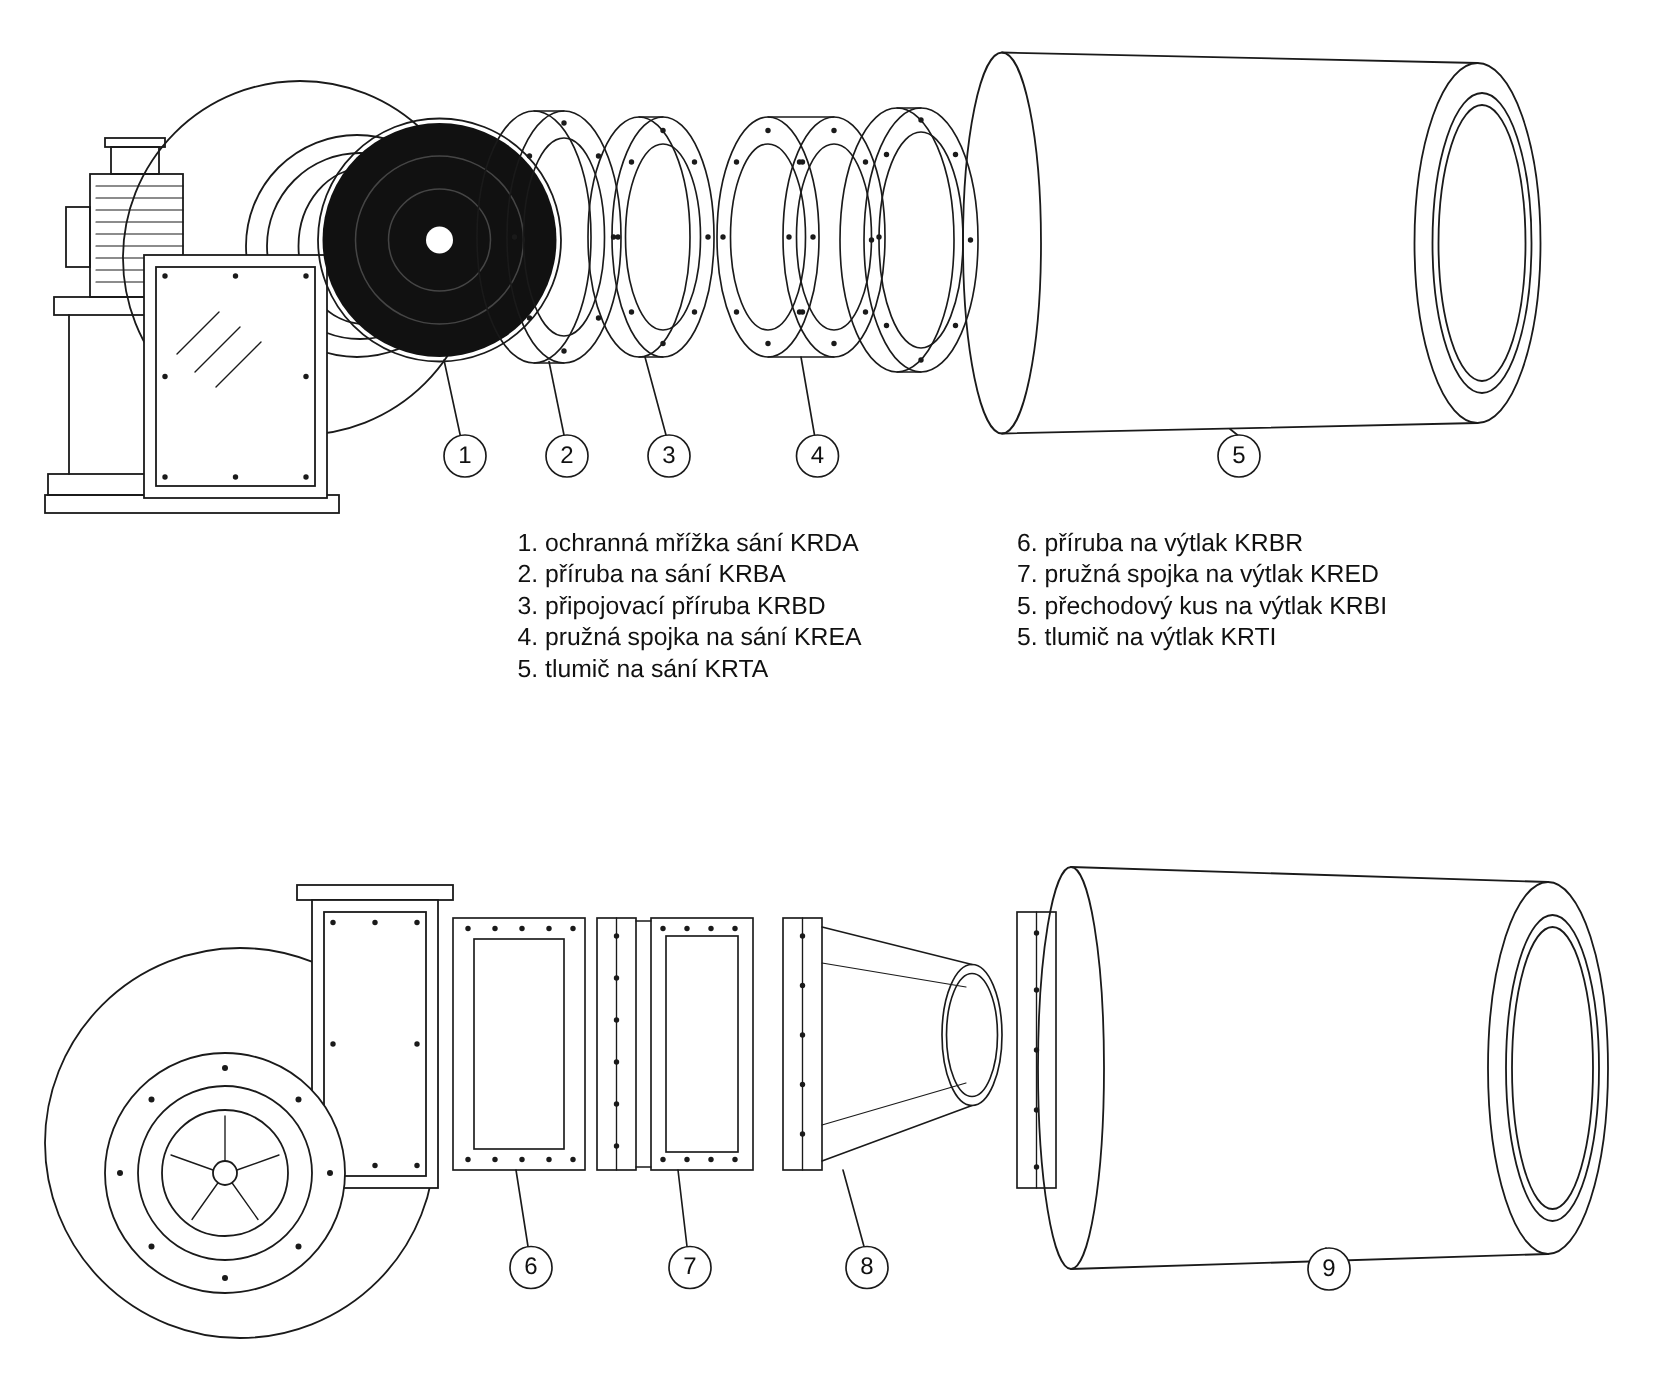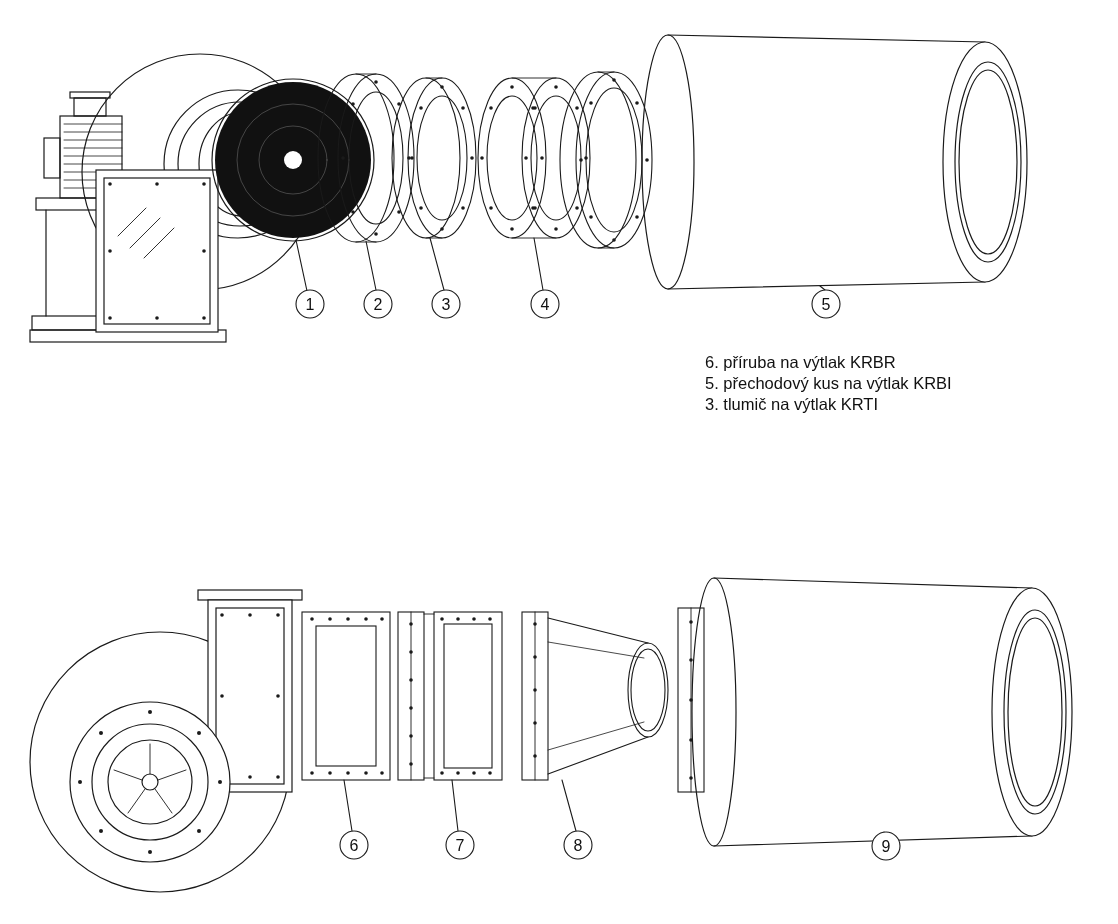--- a/index.html
+++ b/index.html
@@ -12,21 +12,21 @@
   }
   .diagram-svg{position:absolute;left:0;top:0;}
   .legend{position:absolute;color:#111111;}
   .legend-line{
     font-size:16.5px;
     line-height:21px;
     white-space:nowrap;
     color:#111111;
   }
   .legend-left{left:345px;top:352px;}
-  .legend-right{left:705px;top:352px;}
+  .legend-right{left:678px;top:352px;}
 </style>
 </head>
 <body>
 
 <div class="page">
 
   <svg class="diagram-svg" width="1118" height="924" viewBox="0 0 1118 924">
 
     <g stroke="#1a1a1a" fill="none" stroke-width="1.2" stroke-linecap="round">
 
@@ -318,20 +318,28 @@
         </g>
         <g>
           <line x1="878" y1="841" x2="884" y2="832"></line>
           <circle cx="886" cy="846" r="14" fill="#ffffff"></circle>
           <text x="886" y="846" text-anchor="middle" dominant-baseline="central" font-size="16" fill="#111111" stroke="none">9</text>
         </g>
       </g>
     </g>
   </svg>
 
+  <div class="legend legend-left">
+    <div class="legend-line">1. ochranná mřížka sání KRDA</div>
+    <div class="legend-line">2. příruba na sání KRBA</div>
+    <div class="legend-line">3. připojovací příruba KRBD</div>
+    <div class="legend-line">4. pružná spojka na sání KREA</div>
+    <div class="legend-line">5. tlumič na sání KRTA</div>
+  </div>
 
   <div class="legend legend-right">
     <div class="legend-line">6. příruba na výtlak KRBR</div>
+    <div class="legend-line">7. pružná spojka na výtlak KRED</div>
     <div class="legend-line">5. přechodový kus na výtlak KRBI</div>
-    <div class="legend-line">3. tlumič na výtlak KRTI</div>
+    <div class="legend-line">5. tlumič na výtlak KRTI</div>
   </div>
 
 </div>
 
 </body></html>

